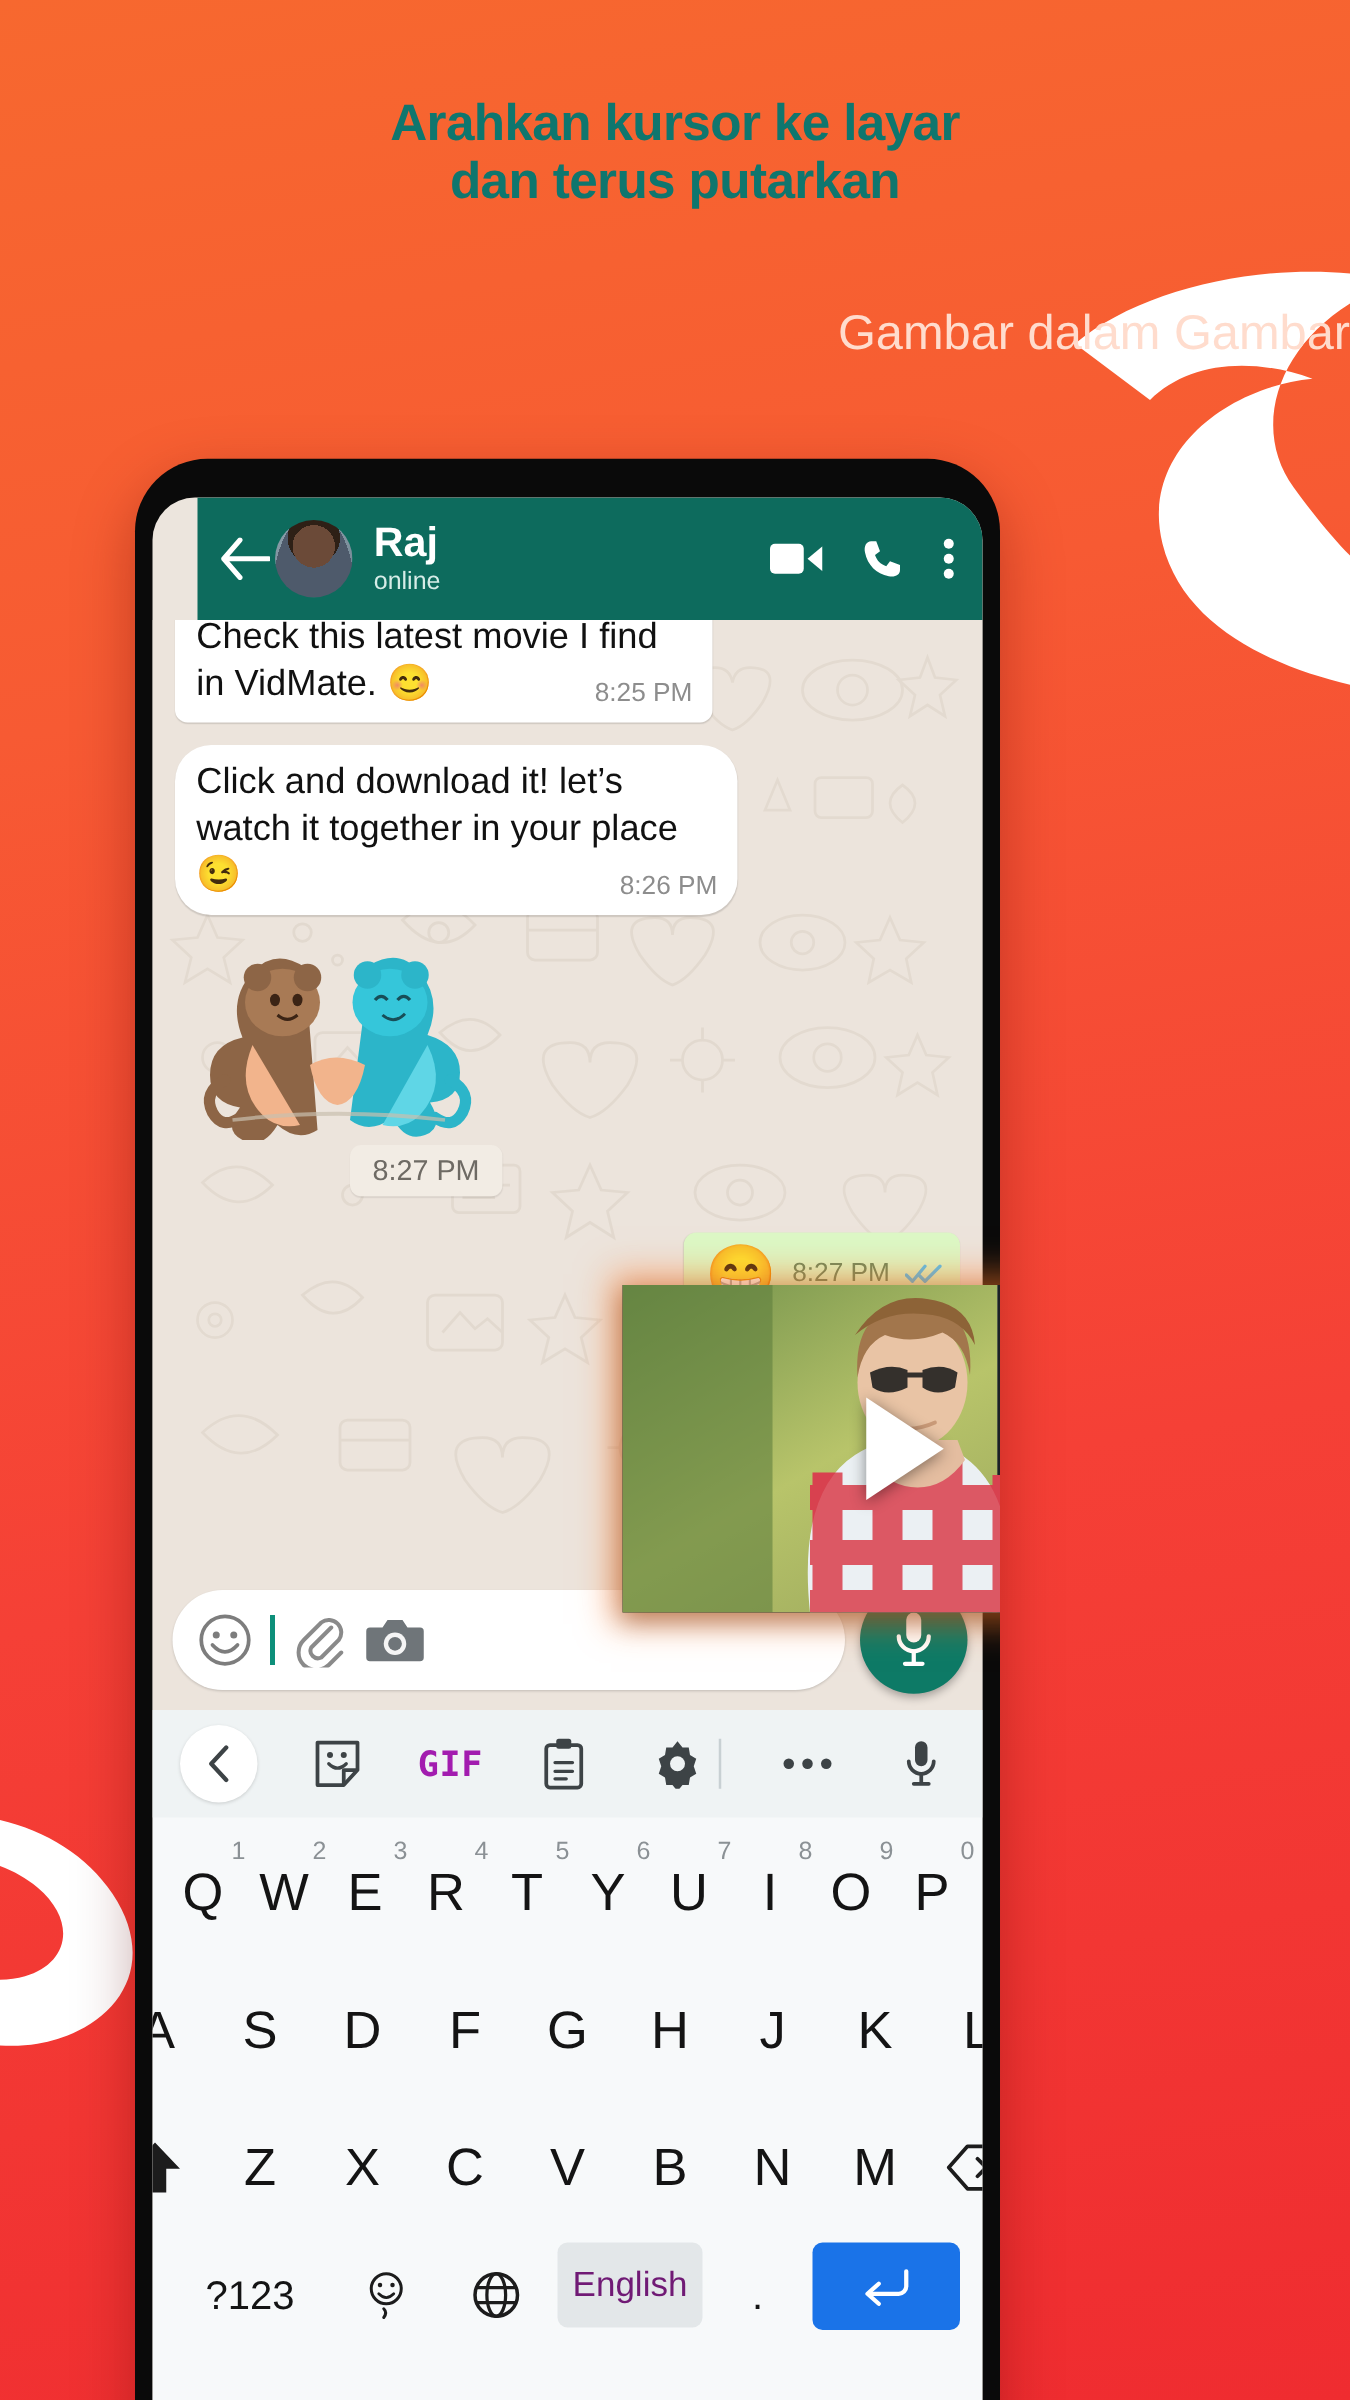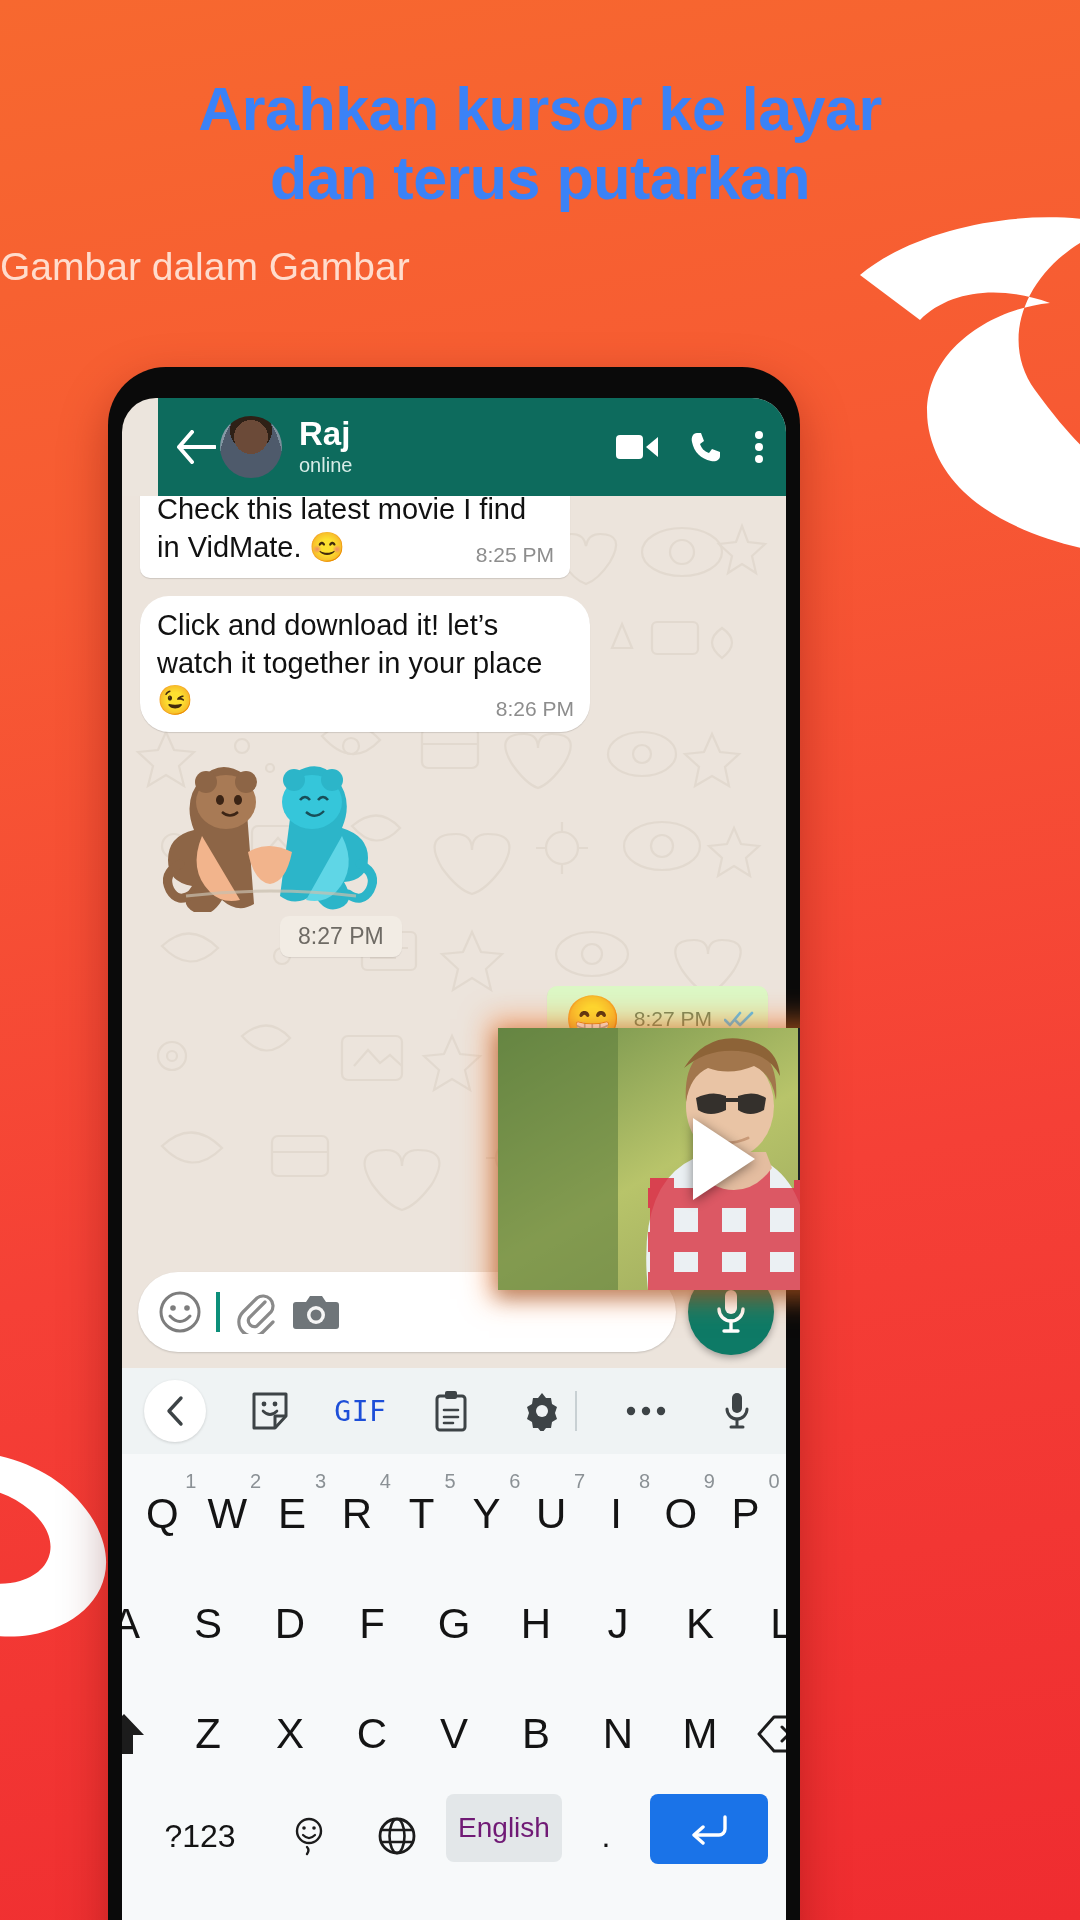--- a/index.html
+++ b/index.html
@@ -10,25 +10,25 @@
     position:relative;
   }
 
   
   .swoosh-r { position:absolute; right:-40px; top:215px; width:320px; height:340px; pointer-events:none; }
   .swoosh-l { position:absolute; left:-110px; top:1395px; width:330px; height:300px; pointer-events:none; }
 
   
   .headline {
     position:absolute; top:75px; left:0; width:1080px; text-align:center;
-    color:#3b82f6; font-size:61px; font-weight:bold; line-height:1.13;
+    color:#0f766e; font-size:41px; font-weight:bold; line-height:1.13;
     letter-spacing:-0.5px; z-index:5;
   }
   .subtitle {
-    position:absolute; top:245px; left:0; width:1080px; text-align:left;
+    position:absolute; top:245px; left:0; width:1080px; text-align:right;
     color:#ffdccd; font-size:39px; font-weight:normal; z-index:5;
   }
 
   
   .phone {
     position:absolute; left:108px; top:367px; width:692px; height:1620px;
     background:#0a0a0a; border-radius:58px 58px 0 0;
     box-shadow:0 18px 48px rgba(90,0,0,.34);
     z-index:4; overflow:hidden;
   }
@@ -132,21 +132,21 @@
     height:86px; display:flex; align-items:center; padding:0 22px; gap:0;
     background:#eff3f4;
   }
   .kb-tools .spacer { flex:1 1 auto; }
   .kb-chev {
     width:62px; height:62px; border-radius:50%; background:#fff;
     display:flex; align-items:center; justify-content:center; flex:0 0 auto;
     box-shadow:0 1px 3px rgba(0,0,0,.15);
   }
   .kb-ic { width:54px; display:flex; align-items:center; justify-content:center; flex:0 0 auto; }
-  .gif-txt { font-size:28px; font-weight:normal; color:#1d4ed8; letter-spacing:.5px; font-family:"DejaVu Sans Mono", monospace; }
+  .gif-txt { font-size:28px; font-weight:bold; color:#a21caf; letter-spacing:.5px; font-family:"DejaVu Sans Mono", monospace; }
   .kb-div { width:2px; height:40px; background:#c8d0d3; margin:0 6px; flex:0 0 auto; }
 
   .kb-rows { padding:14px 8px 0; }
   .krow { display:flex; justify-content:center; align-items:flex-start; }
   .key {
     position:relative; flex:1 1 0; height:92px;
     display:flex; align-items:center; justify-content:center;
     font-size:42px; color:#141414;
   }
   .key .num { position:absolute; top:2px; right:50%; margin-right:-34px; font-size:20px; color:#8b9195; }

